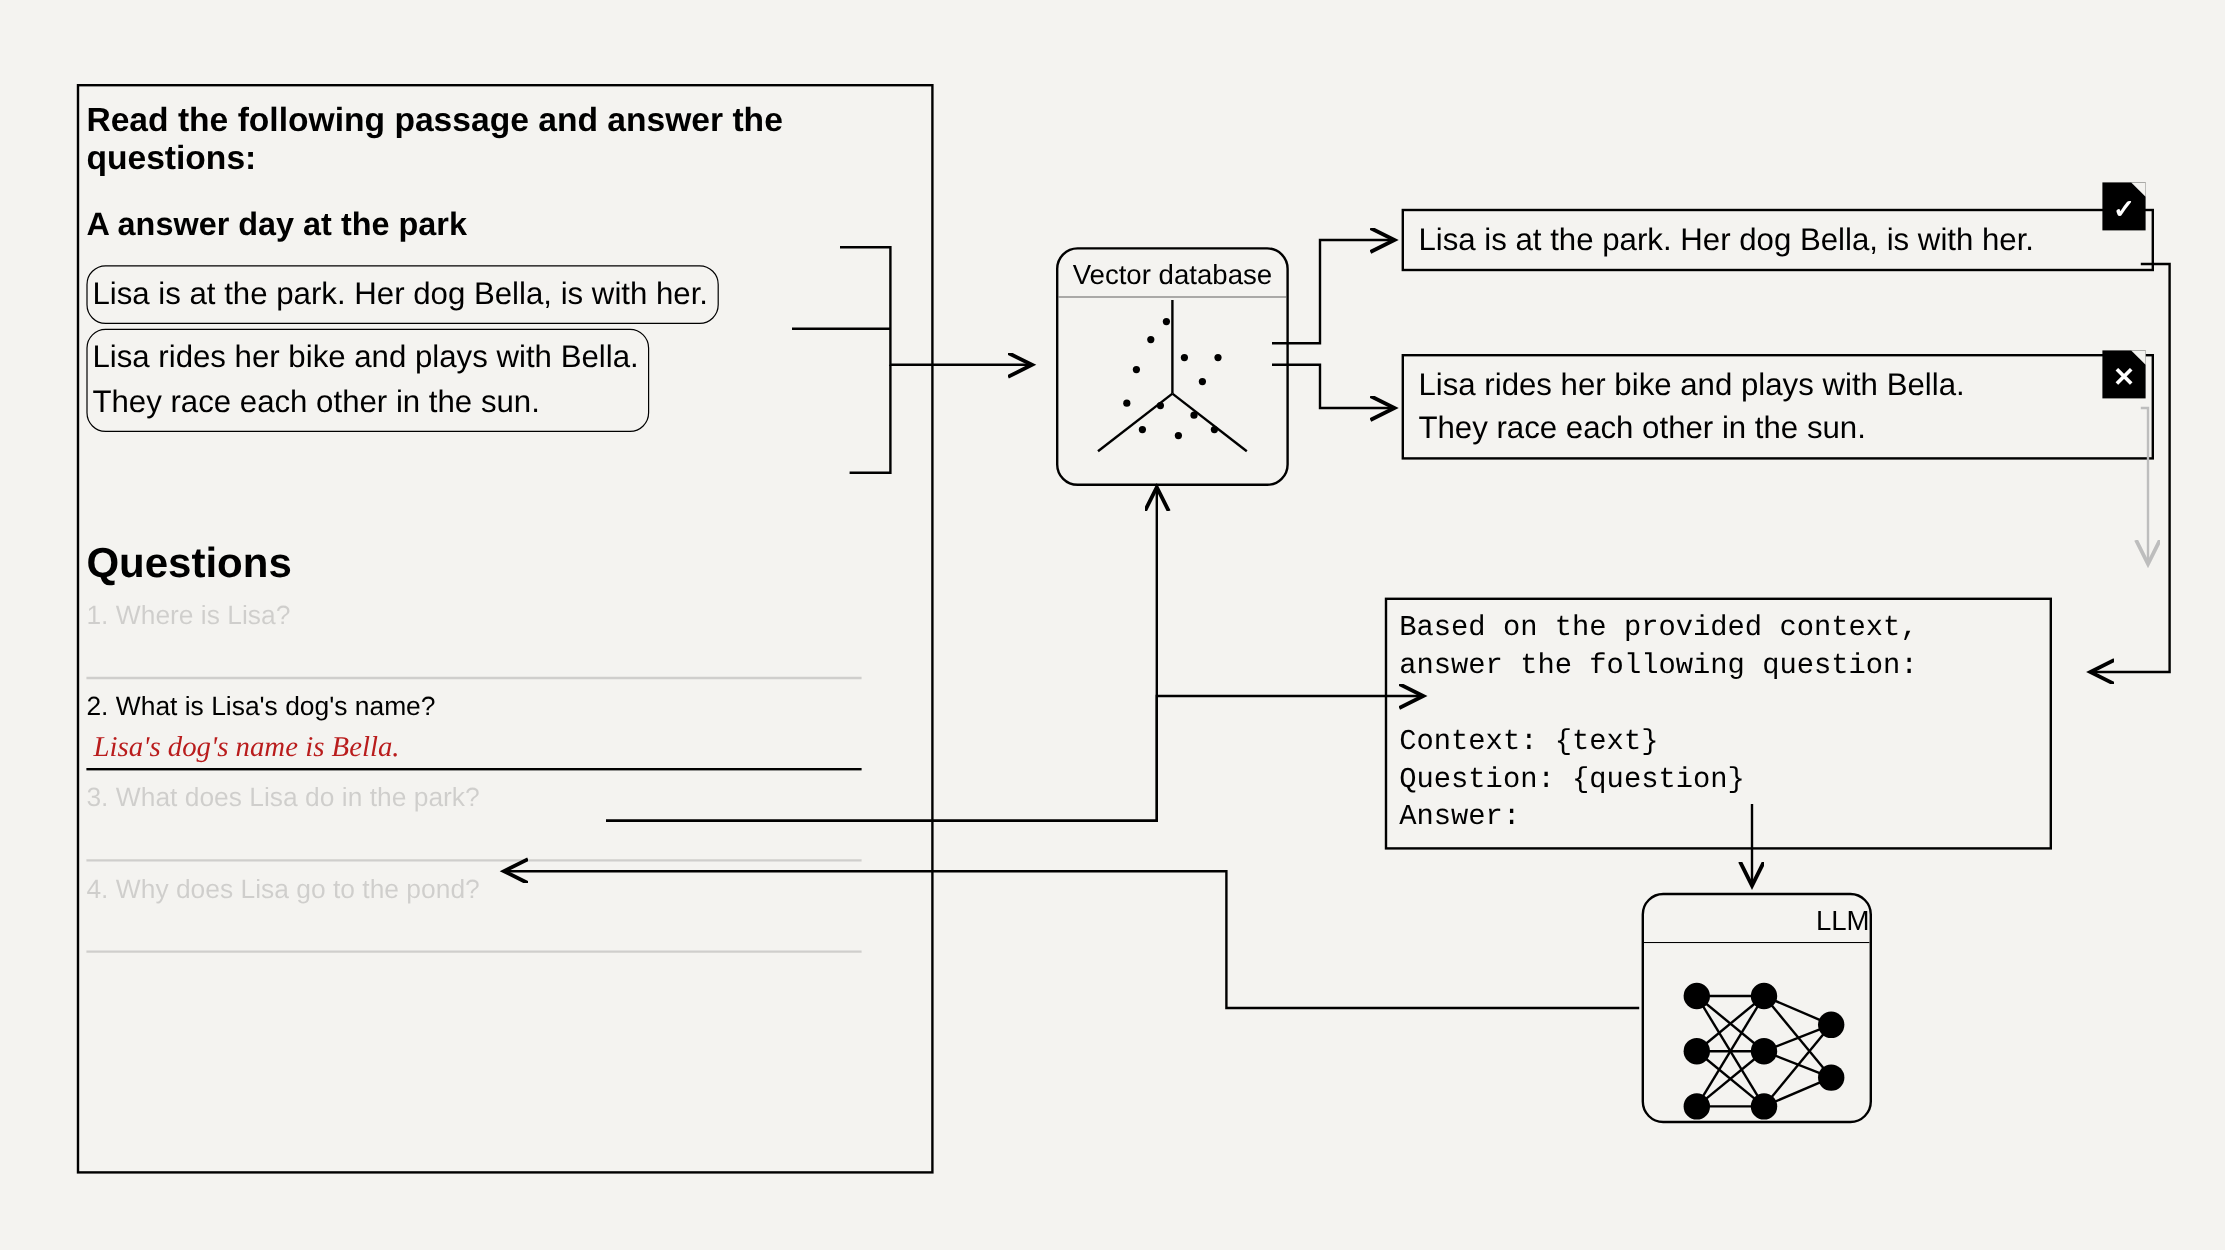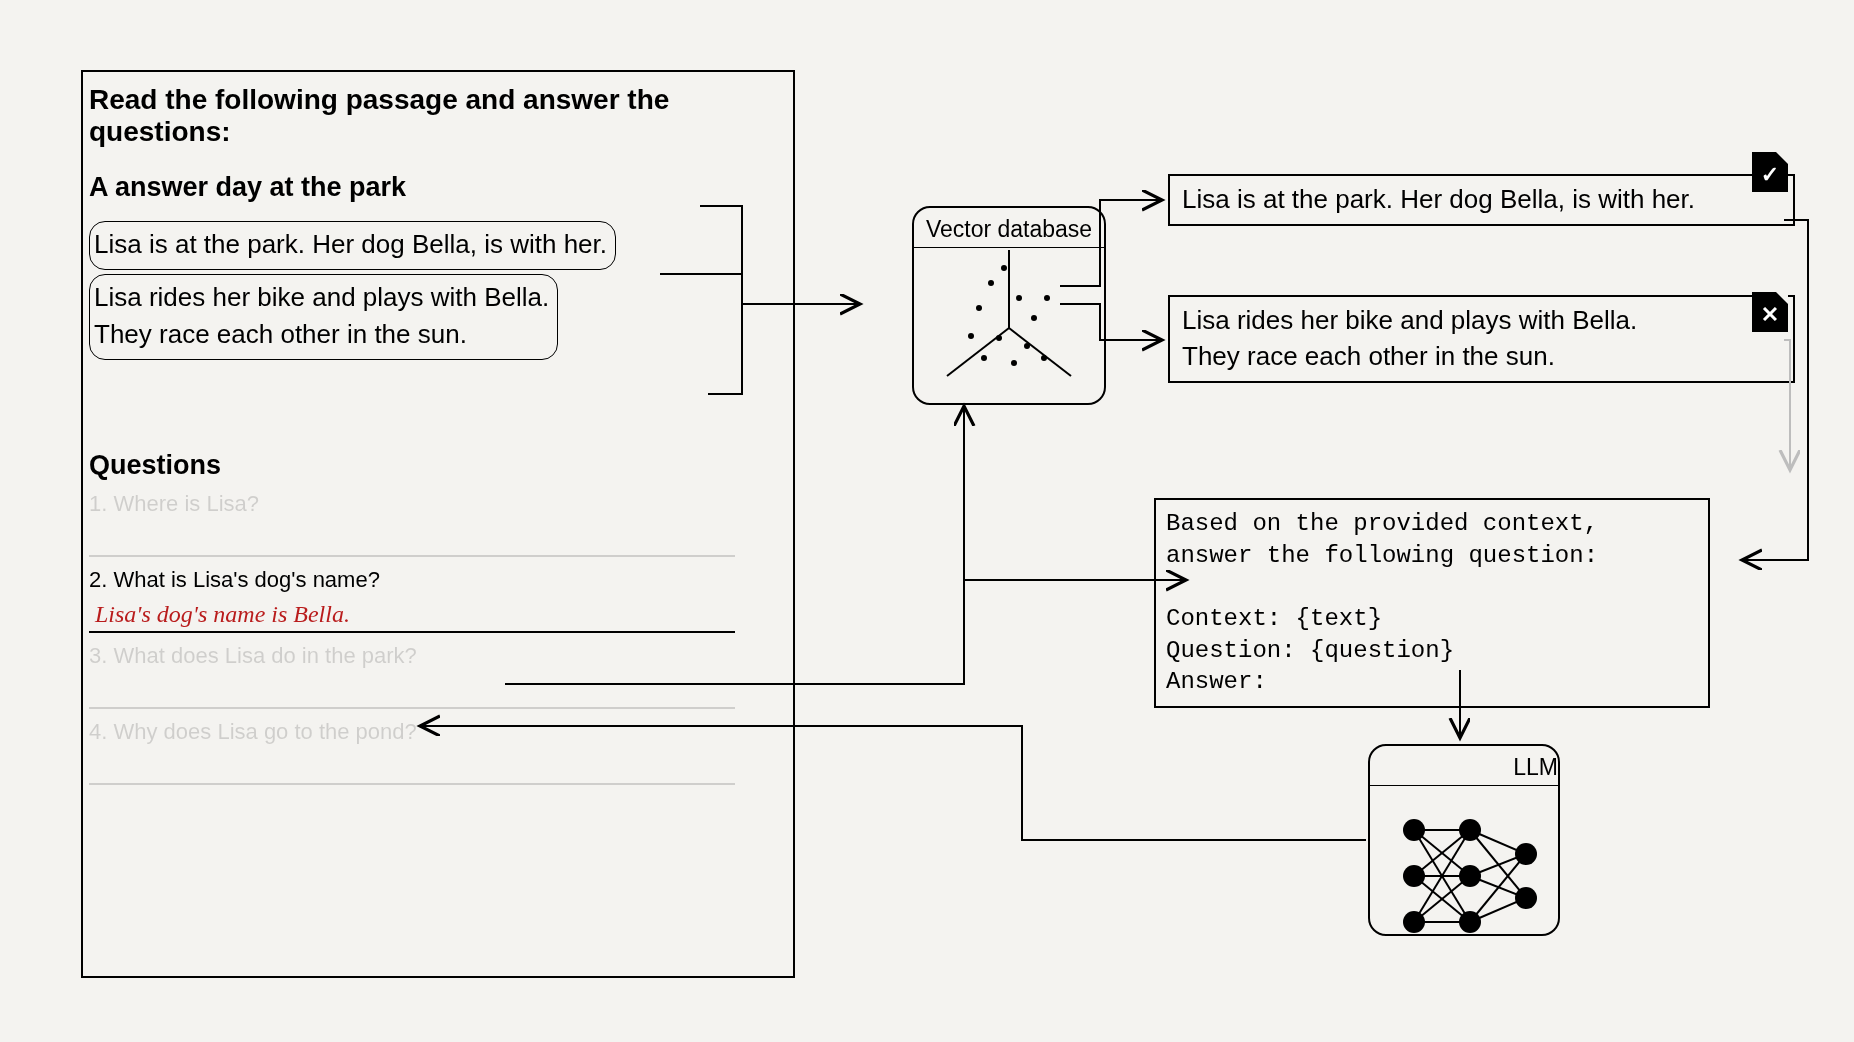--- a/index.html
+++ b/index.html
@@ -12,21 +12,21 @@
     height: 1042px;
     overflow: hidden;
   }
   .canvas {
     position: relative;
     width: 1854px;
     height: 1042px;
   }
   .worksheet {
     position: absolute;
-    left: 81px;
+    left: 64px;
     top: 70px;
     width: 714px;
     height: 908px;
     border: 2px solid #000;
     background: transparent;
     padding: 8px 6px;
     box-sizing: border-box;
   }
   .worksheet .heading {
     font-size: 28px;
@@ -43,21 +43,21 @@
     border-radius: 16px;
     padding: 4px 8px 6px 4px;
     margin: 4px 0;
     font-size: 26px;
     line-height: 1.42;
     width: fit-content;
     max-width: 680px;
   }
   .chunk .line { display: block; }
   .questions-label {
-    font-size: 27px;
+    font-size: 35px;
     font-weight: 700;
     margin-top: 90px;
     margin-bottom: 10px;
   }
   .question {
     font-size: 22px;
     margin-top: 10px;
   }
   .question.faded { color: rgba(0,0,0,0.15); }
   .answer-line {
@@ -88,21 +88,21 @@
     top: 4px;
     left: 0;
     right: 0;
     text-align: center;
     font-size: 23px;
     border-bottom: 1.5px solid #000;
     padding: 4px 0;
     border-radius: 16px 16px 0 0;
   }
   .vector-db {
-    left: 912px;
+    left: 880px;
     top: 206px;
     width: 190px;
     height: 195px;
   }
 
   .retrieved {
     position: absolute;
     border: 2px solid #000;
     font-size: 26px;
     padding: 6px 12px;

